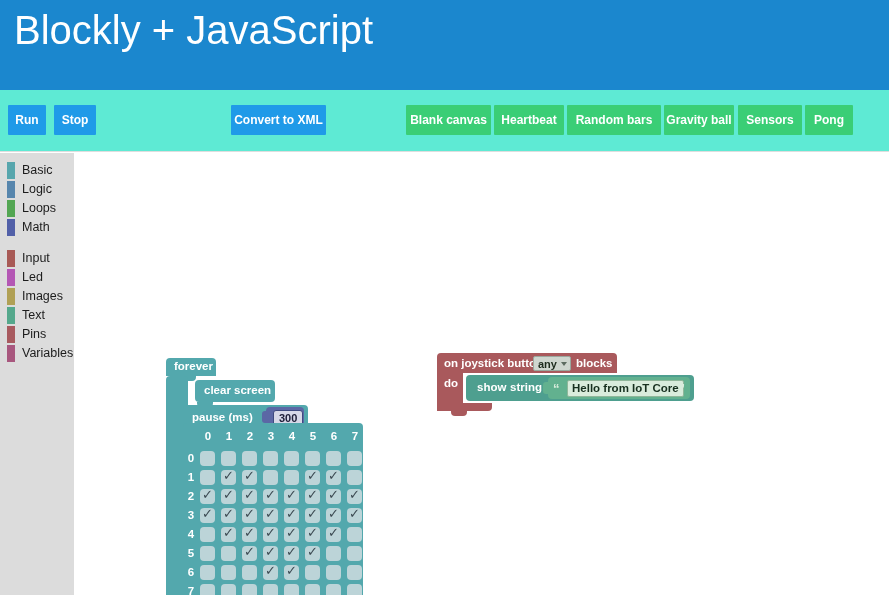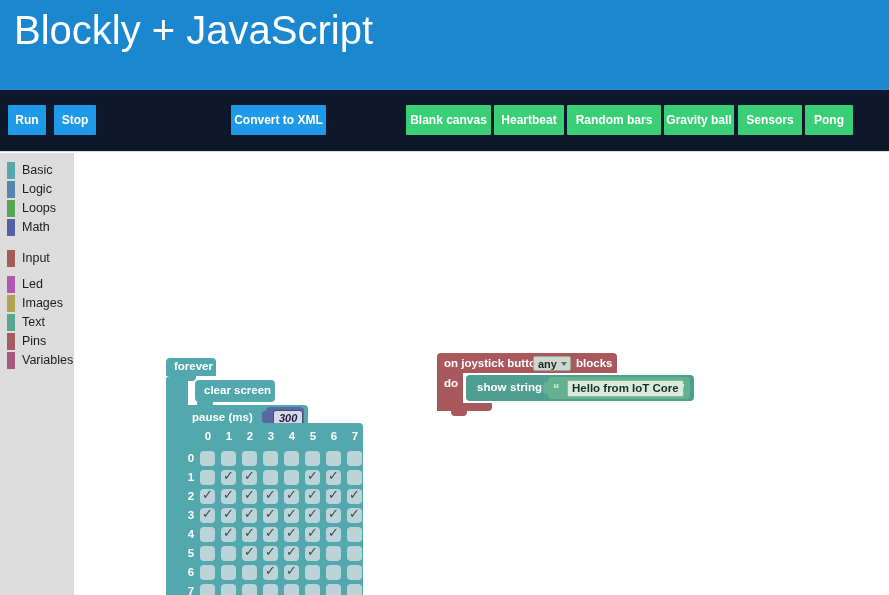--- a/index.html
+++ b/index.html
@@ -39,21 +39,21 @@
     margin-top: 10px;
     color: #ffffff;
   }
 
   
   .toolbar {
     height: 62px;
     box-sizing: border-box;
     border-bottom: 1px solid #dedede;
     position: relative;
-    background: #0f172a;
+    background: #5eead4;
   }
   .btn {
     position: absolute;
     top: 15px;
     height: 30px;
     line-height: 30px;
     color: #ffffff;
     font-size: 12px;
     font-weight: bold;
     text-align: center;
@@ -157,21 +157,20 @@
     white-space: nowrap;
   }
 
   
   .num-block {
     position: absolute;
     background: #5b67a5;
     border-radius: 4px;
     height: 20px;
     box-sizing: border-box;
-    font-style: italic;
   }
   .num-field {
     position: absolute;
     left: 7px;
     top: 3px;
     height: 14px;
     line-height: 14px;
     background: #d7d8e8;
     border: 1px solid #3f4a80;
     border-radius: 3px;
@@ -336,21 +335,21 @@
   </div>
 
 <div class="workspace">
 
   <div class="toolbox" id="toolbox">
       <div class="toolbox-item" style="margin-top: 8px;"><span class="toolbox-swatch" style="background: rgb(87, 166, 173);"></span><span>Basic</span></div>
       <div class="toolbox-item" style="margin-top: 0px;"><span class="toolbox-swatch" style="background: rgb(87, 134, 173);"></span><span>Logic</span></div>
       <div class="toolbox-item" style="margin-top: 0px;"><span class="toolbox-swatch" style="background: rgb(83, 166, 83);"></span><span>Loops</span></div>
       <div class="toolbox-item" style="margin-top: 0px;"><span class="toolbox-swatch" style="background: rgb(82, 96, 168);"></span><span>Math</span></div>
       <div class="toolbox-item" style="margin-top: 12px;"><span class="toolbox-swatch" style="background: rgb(168, 90, 86);"></span><span>Input</span></div>
-      <div class="toolbox-item" style="margin-top: 7px;"><span class="toolbox-swatch" style="background: rgb(180, 87, 180);"></span><span>Led</span></div>
+      <div class="toolbox-item" style="margin-top: 0px;"><span class="toolbox-swatch" style="background: rgb(180, 87, 180);"></span><span>Led</span></div>
       <div class="toolbox-item" style="margin-top: 0px;"><span class="toolbox-swatch" style="background: rgb(176, 160, 85);"></span><span>Images</span></div>
       <div class="toolbox-item" style="margin-top: 0px;"><span class="toolbox-swatch" style="background: rgb(85, 168, 140);"></span><span>Text</span></div>
       <div class="toolbox-item" style="margin-top: 0px;"><span class="toolbox-swatch" style="background: rgb(168, 90, 95);"></span><span>Pins</span></div>
       <div class="toolbox-item" style="margin-top: 0px;"><span class="toolbox-swatch" style="background: rgb(168, 87, 126);"></span><span>Variables</span></div>
     </div>
 
   <div id="forever-block">
     <div class="forever-head"></div>
     <div class="notch" style="left:14px; top:18px;"></div>
     <div class="forever-body" style="top:18px; height:272px;"></div>

